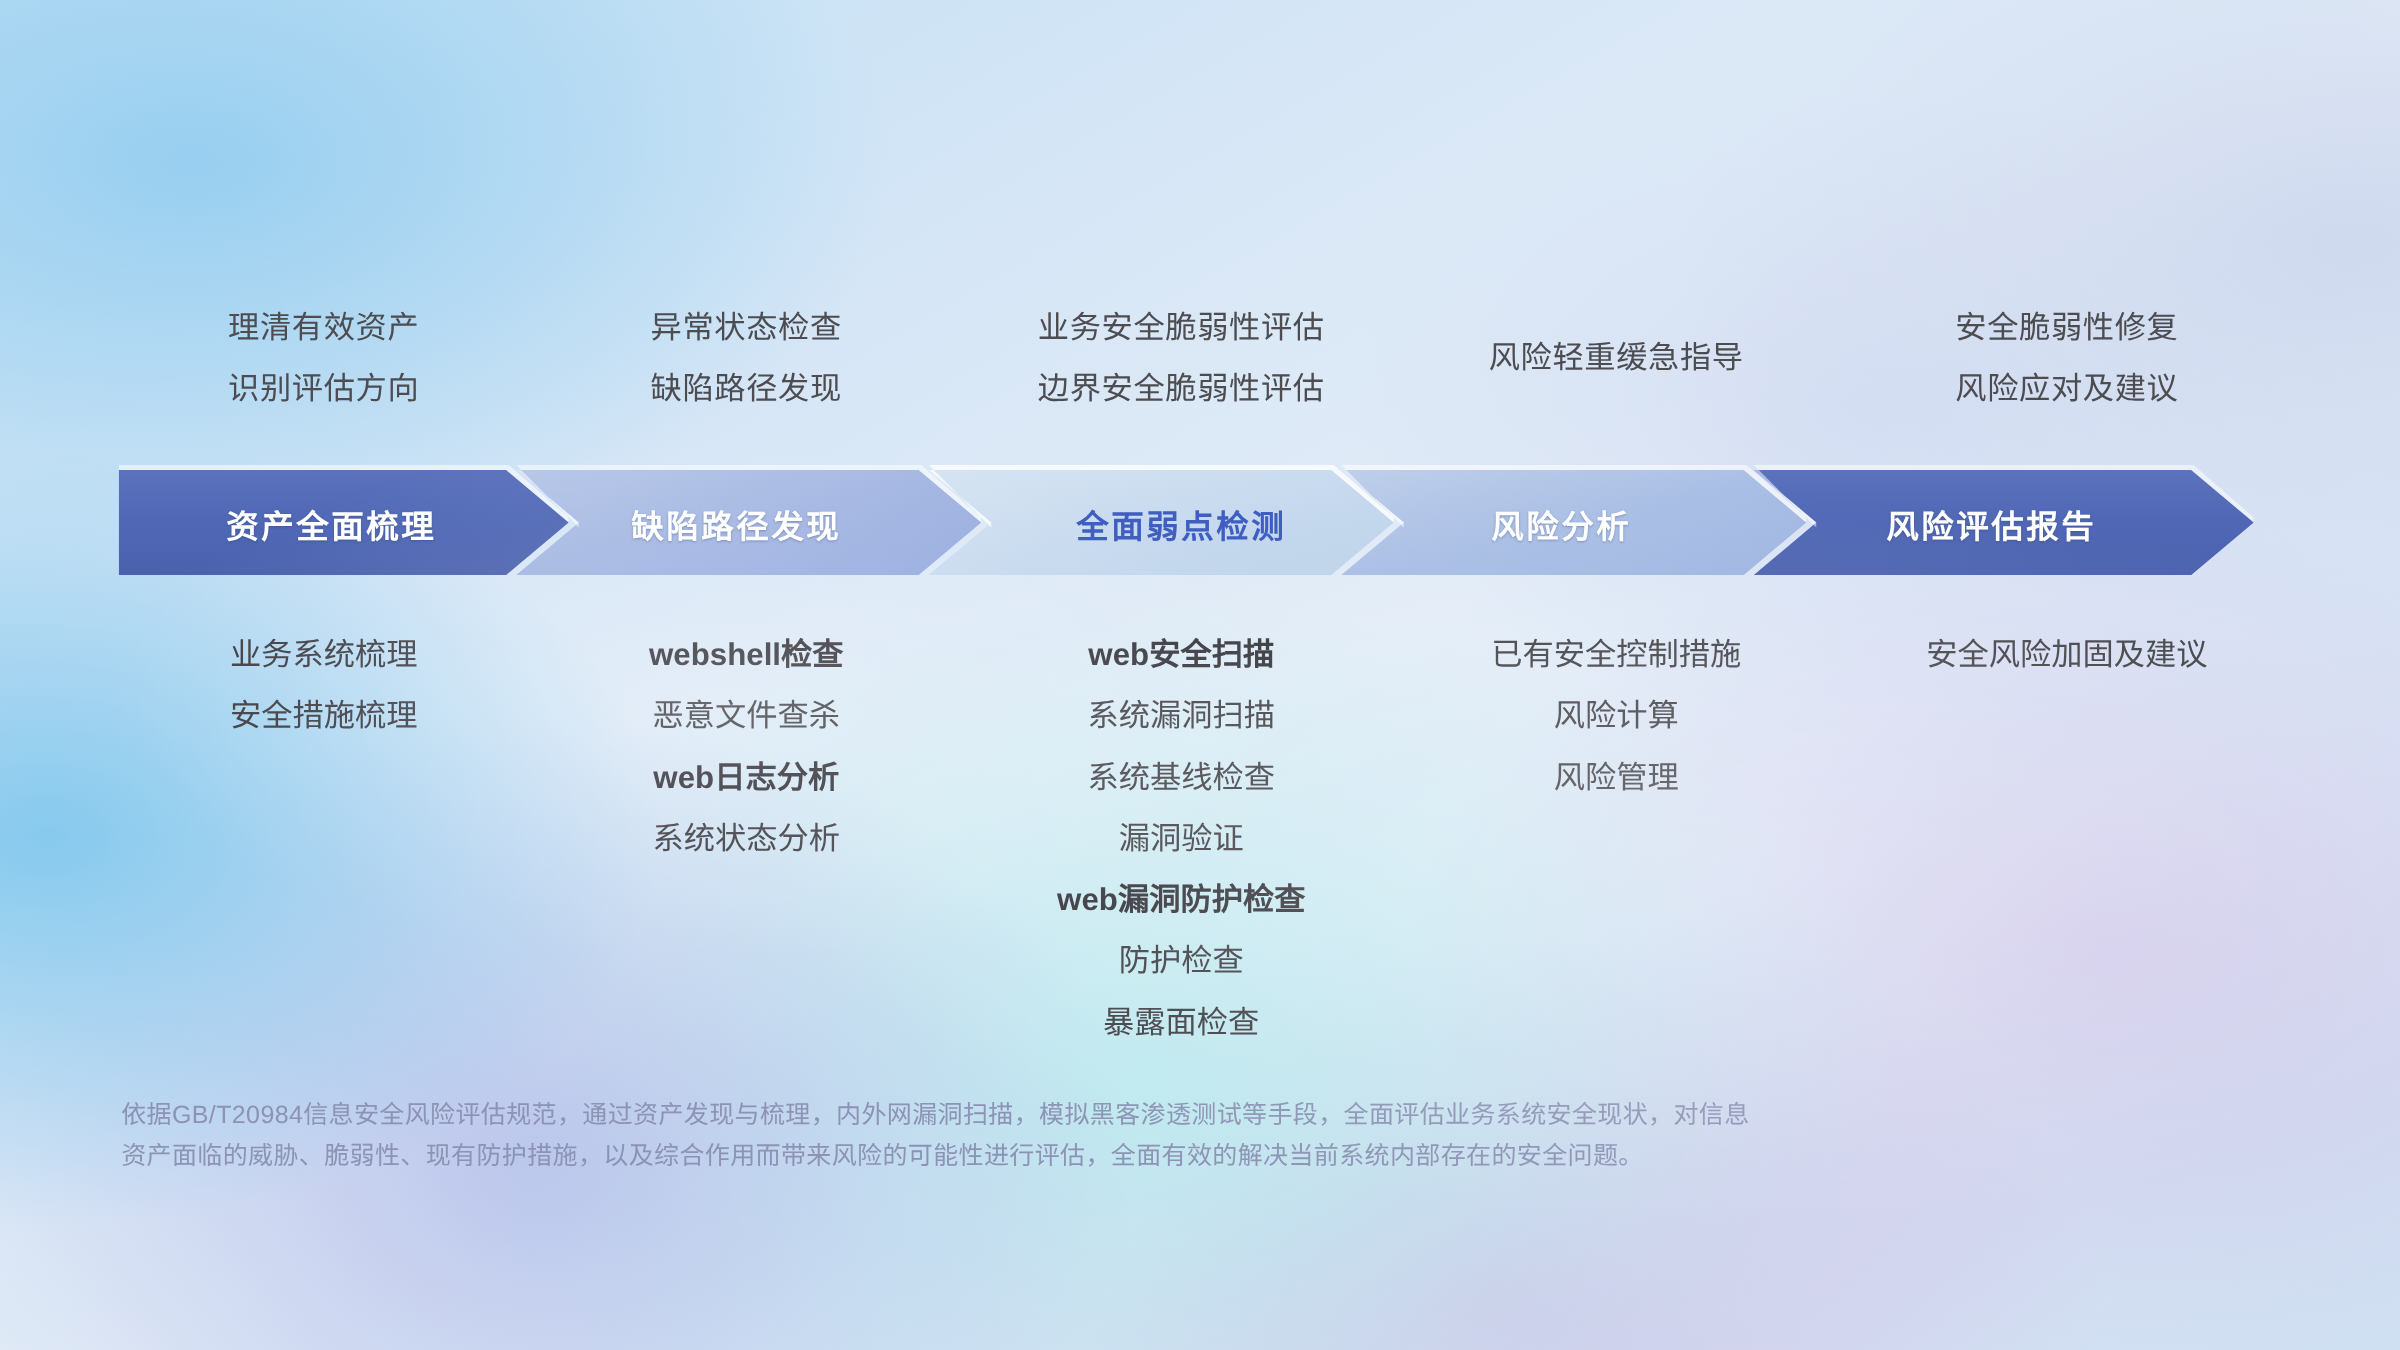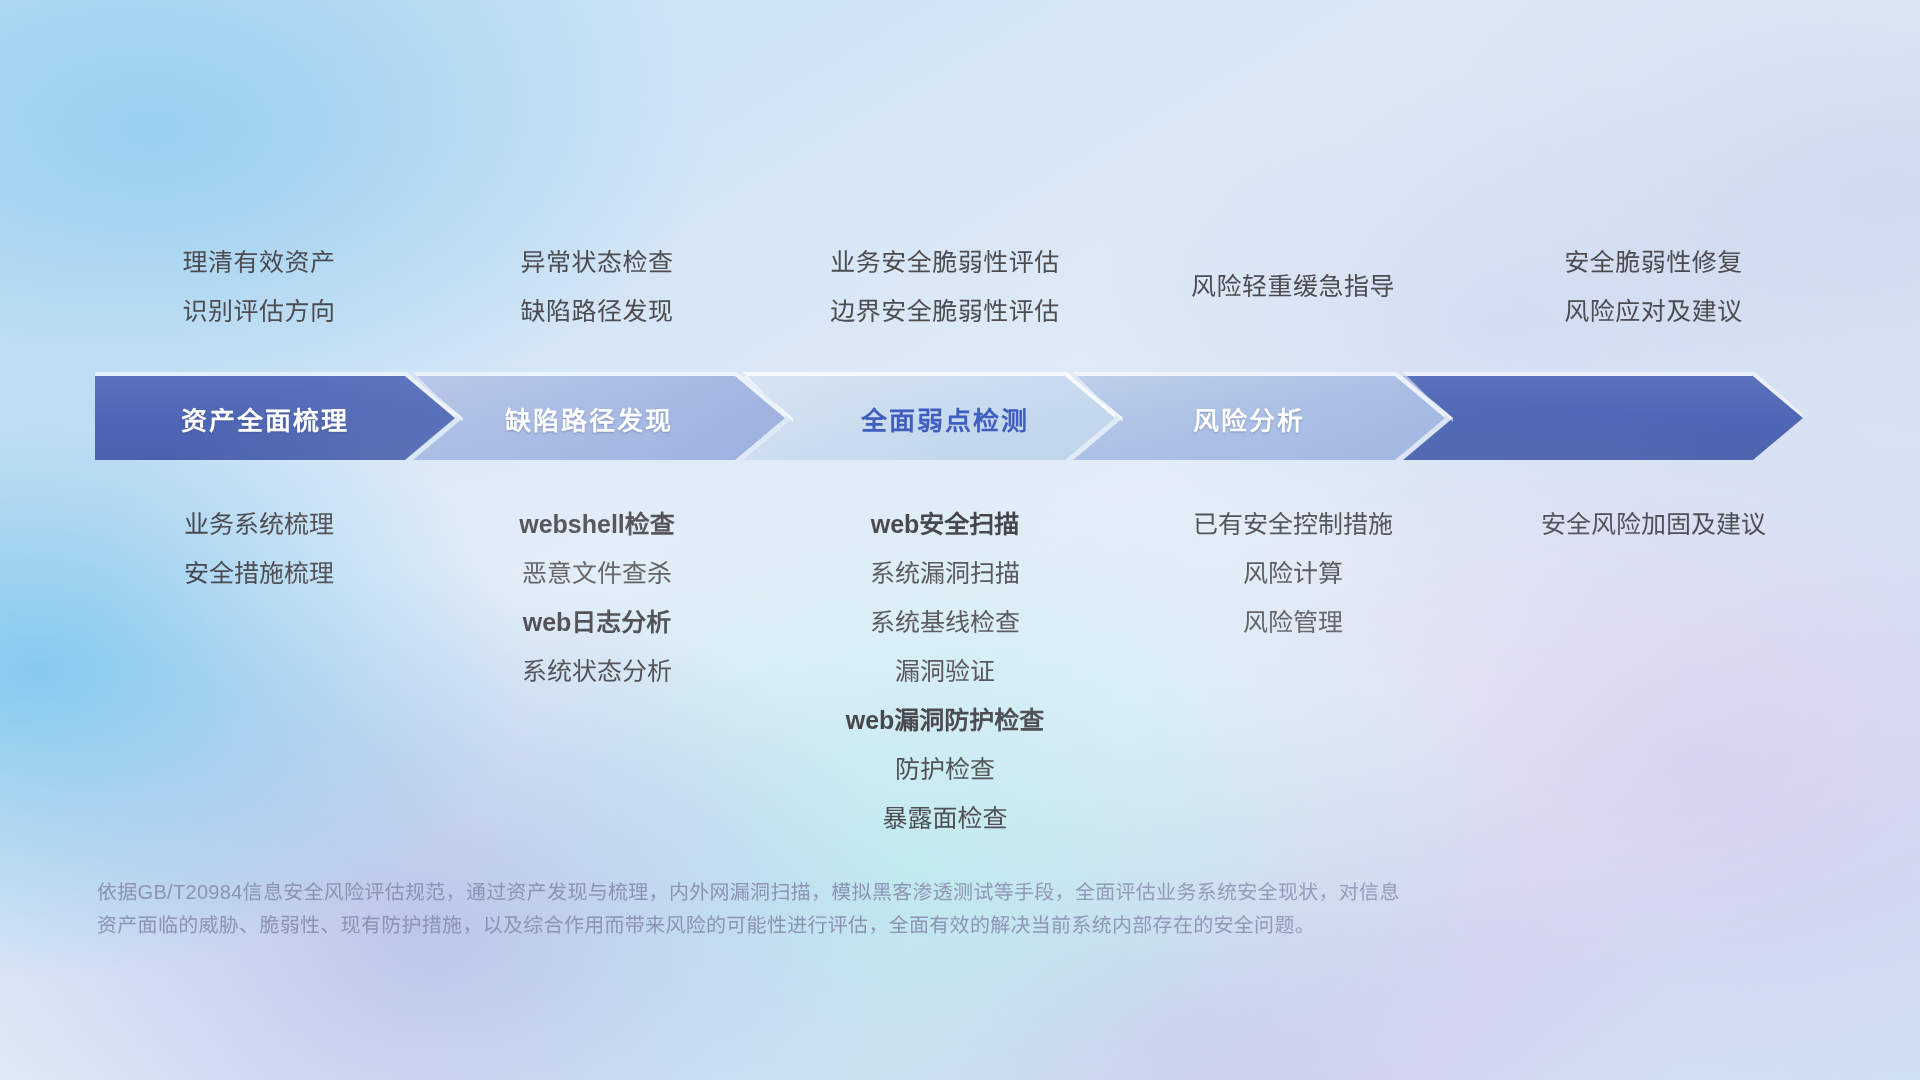--- a/index.html
+++ b/index.html
@@ -248,20 +248,21 @@
             <linearGradient id="g-dark5" x1="0" y1="0" x2="0" y2="1">
               <stop offset="0%" stop-color="#5c72bd"></stop>
               <stop offset="45%" stop-color="#5068b6"></stop>
               <stop offset="100%" stop-color="#4a61ae"></stop>
             </linearGradient>
           </defs>
           <polygon points="0,4 350,4 400,46 350,88 0,88 50,46" fill="url(#g-dark5)"></polygon>
           <polygon points="0,0 352,0 400,42 400,46 350,4 0,4 50,46 50,50" fill="#ffffff" opacity="0.5"></polygon>
         </svg>
       </div>
+      <span class="lbl lbl-white">风险评估报告</span>
     </div>
   </div>
 
   <div class="row" id="bottom-row">
 
     <div class="col c0">
       <div class="item">业务系统梳理</div>
       <div class="item">安全措施梳理</div>
     </div>
 

